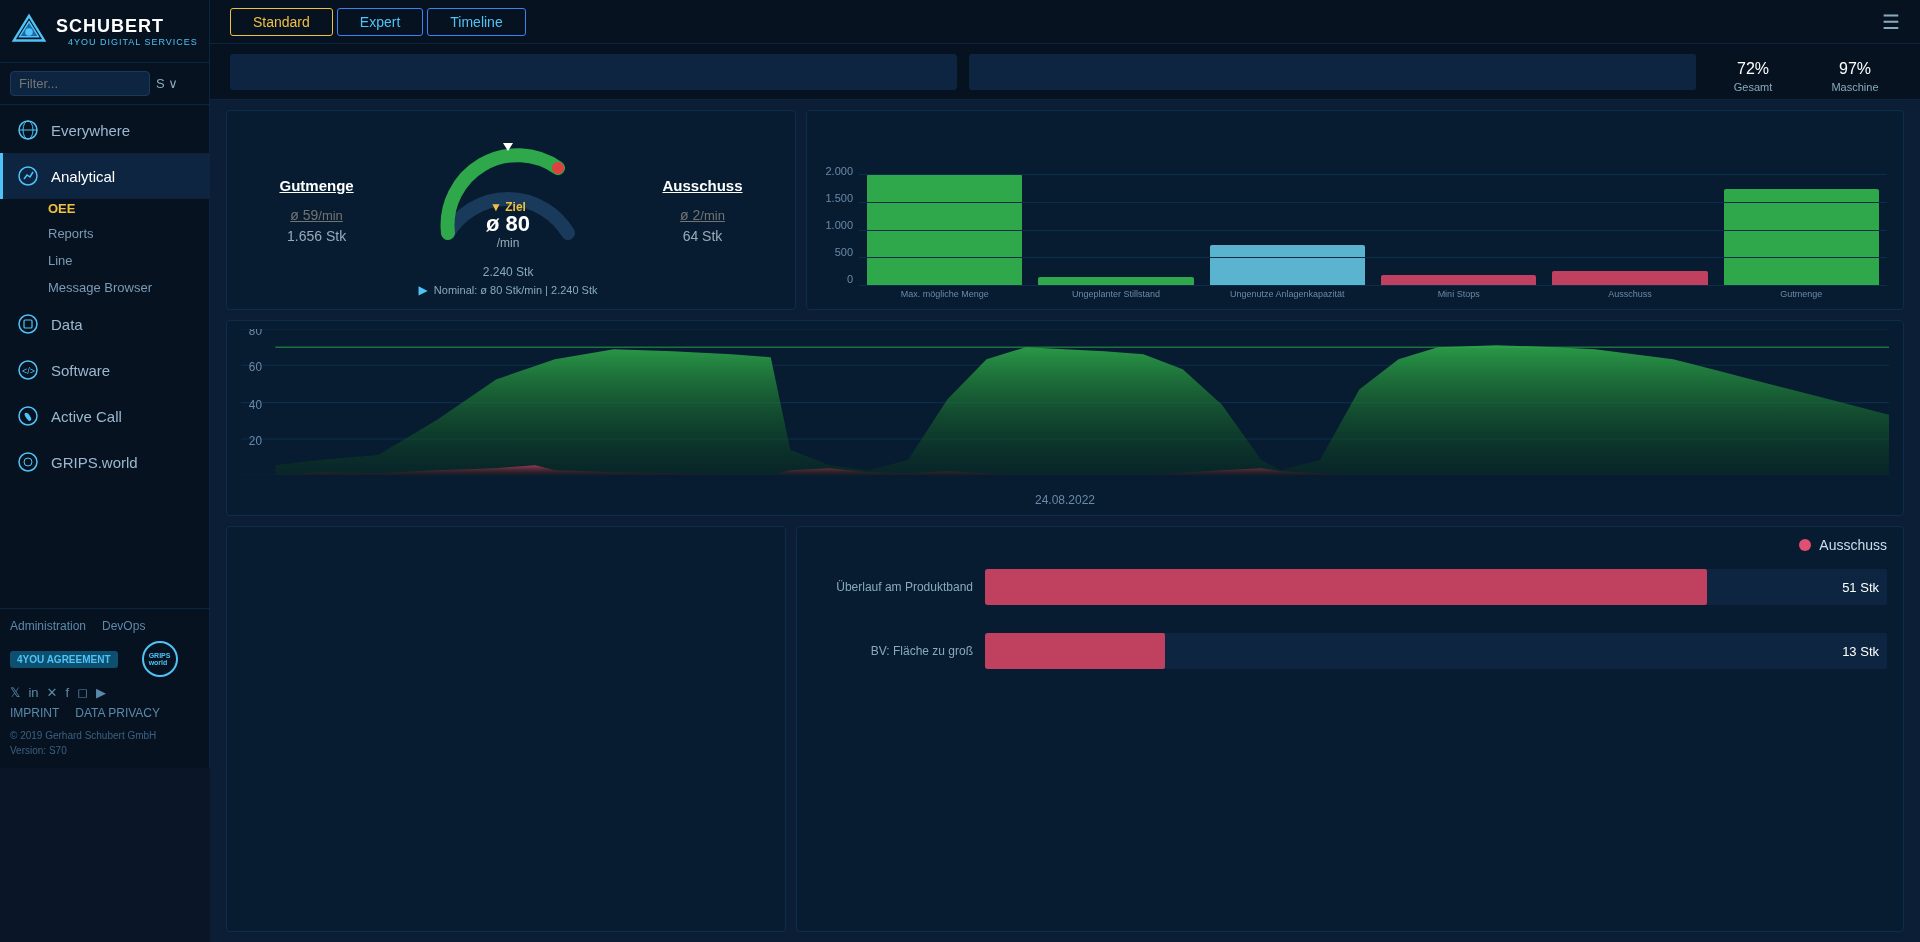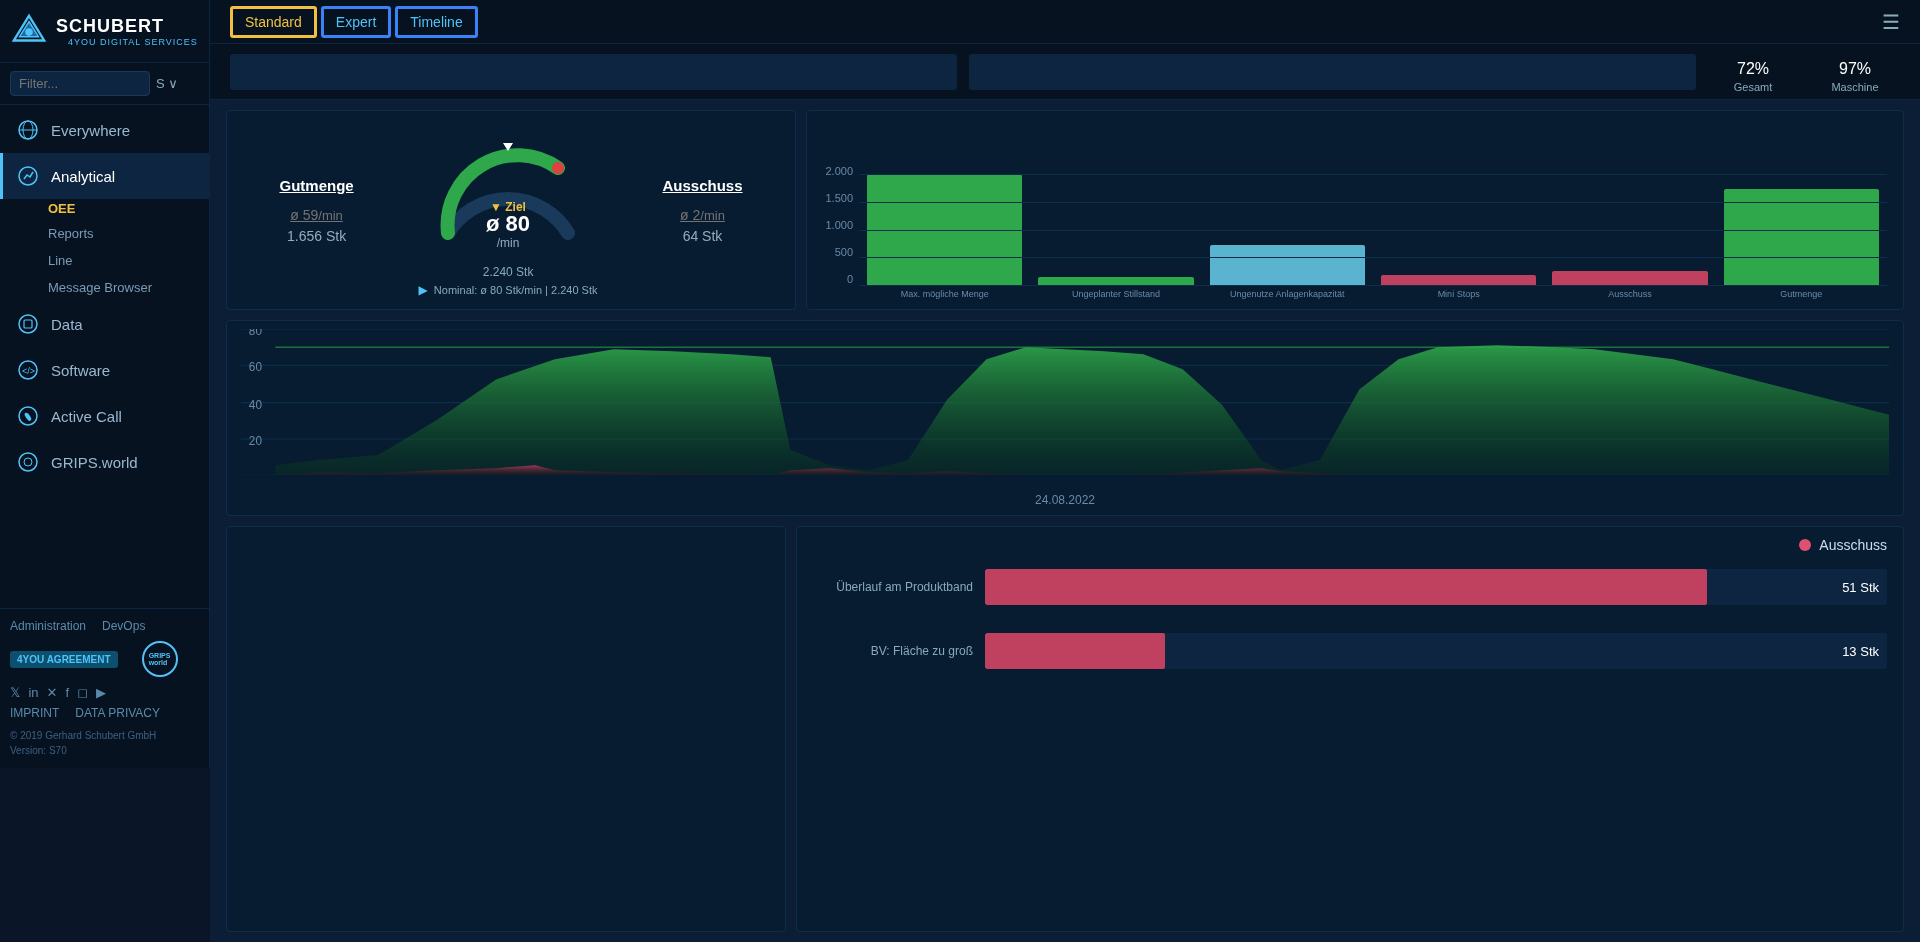--- a/index.html
+++ b/index.html
@@ -178,22 +178,22 @@
       padding: 6px 20px;
       background: #071220;
       border-bottom: 1px solid #0d2540;
       height: 44px;
     }
     .topbar-tabs {
       display: flex;
       gap: 4px;
     }
     .topbar-tab {
-      padding: 5px 12px;
-      border: 3px solid #3b82f6;
+      padding: 5px 22px;
+      border: 1px solid #3b82f6;
       border-radius: 3px;
       font-size: 14px;
       color: #4fc3f7;
       cursor: pointer;
       background: transparent;
     }
     .topbar-tab.active {
       background: transparent;
       border-color: #f0c040;
       color: #f0c040;

